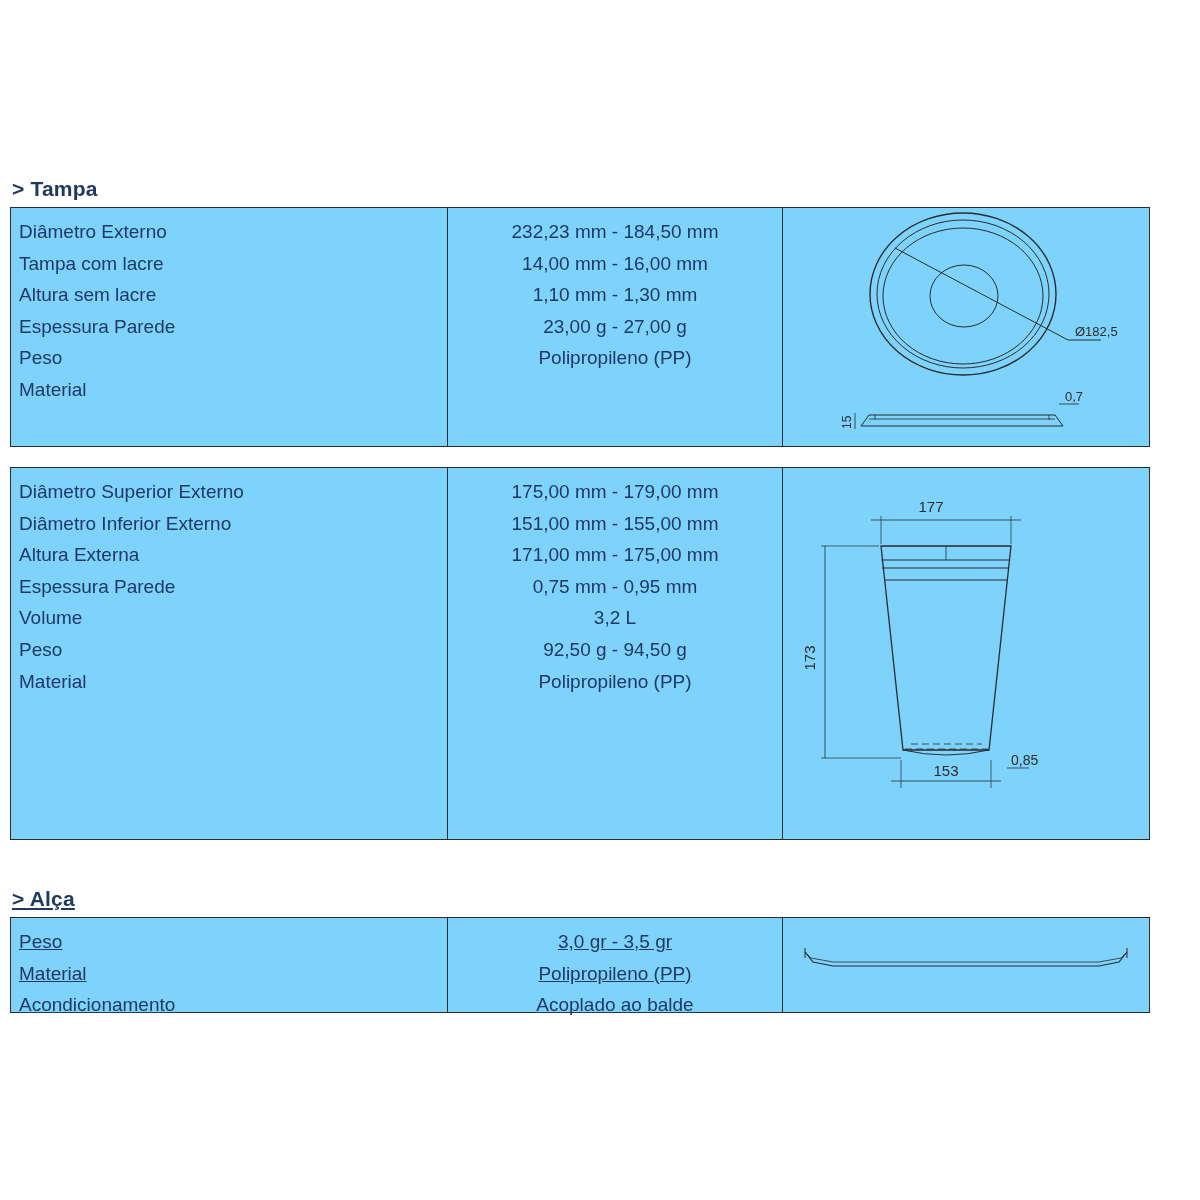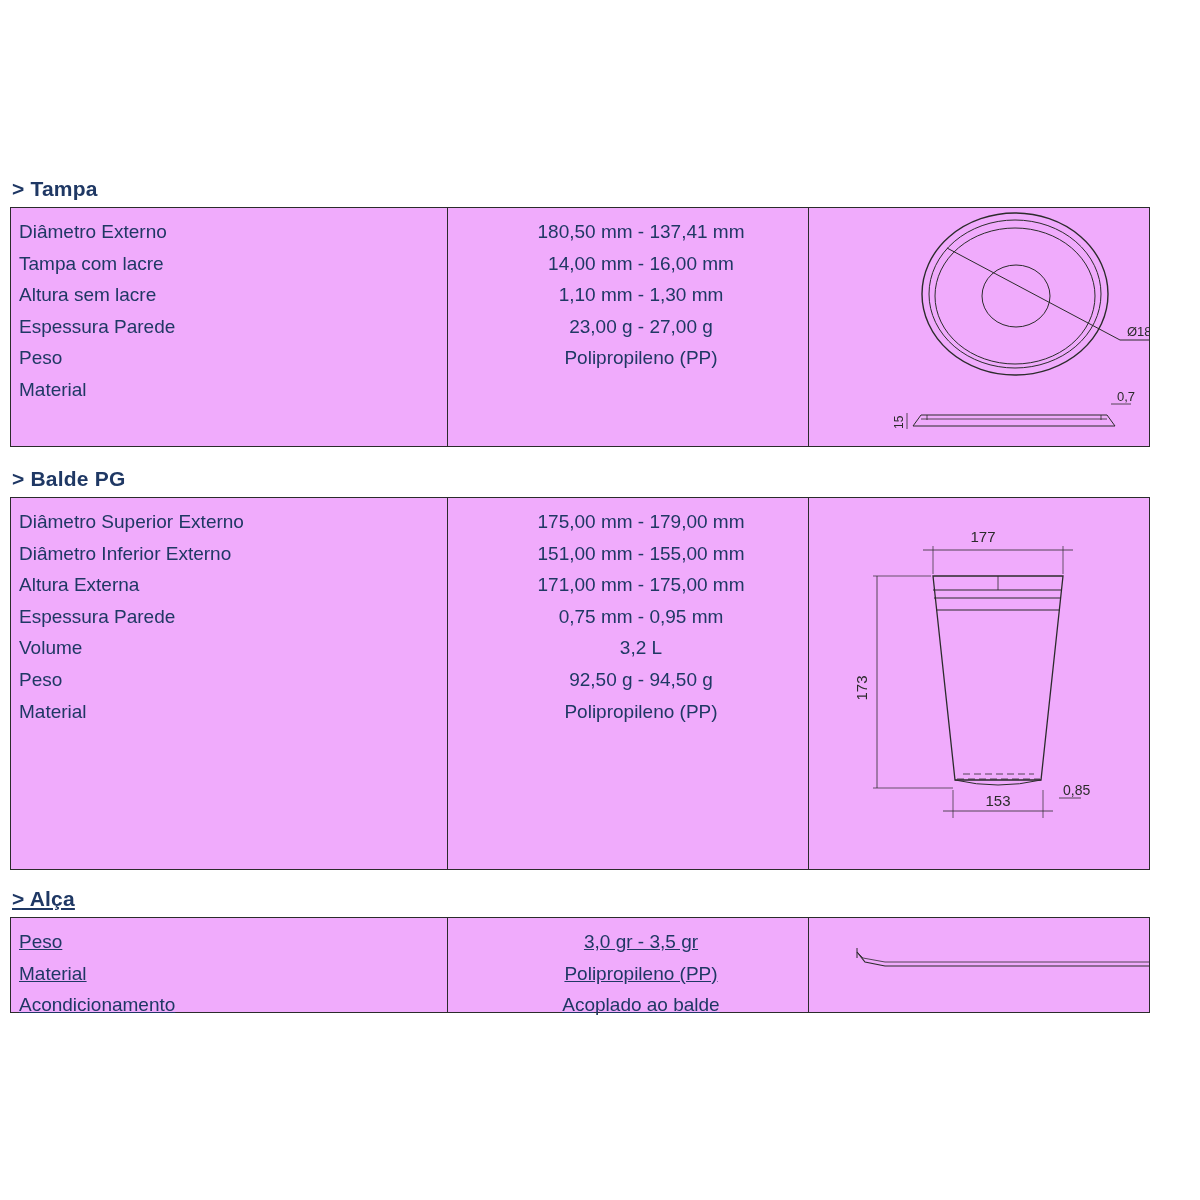--- a/index.html
+++ b/index.html
@@ -32,22 +32,21 @@
     font-weight: bold;
     color: #1F3864;
     letter-spacing: 0.2px;
     margin: 0 0 6px 2px;
     white-space: nowrap;
   }
   .table {
     border: 1px solid #2b2b2b;
     display: flex;
     box-sizing: border-box;
-    background: #f0abfc;
-    gap: 26px;
+    background: #7dd3fc;
   }
   .col-labels {
     width: 437px;
     box-sizing: border-box;
     border-right: 1px solid #2b2b2b;
     padding: 8px 0 8px 8px;
   }
   .col-values {
     width: 335px;
     box-sizing: border-box;
@@ -95,21 +94,21 @@
     <div class="table" style="height:240px;">
       <div class="col-labels">
         <div class="row-label">Diâmetro Externo</div>
         <div class="row-label">Tampa com lacre</div>
         <div class="row-label">Altura sem lacre</div>
         <div class="row-label">Espessura Parede</div>
         <div class="row-label">Peso</div>
         <div class="row-label">Material</div>
       </div>
       <div class="col-values">
-        <div class="row-value">180,50 mm - 137,41 mm</div>
+        <div class="row-value">232,23 mm - 184,50 mm</div>
         <div class="row-value">14,00 mm - 16,00 mm</div>
         <div class="row-value">1,10 mm - 1,30 mm</div>
         <div class="row-value">23,00 g - 27,00 g</div>
         <div class="row-value">Polipropileno (PP)</div>
       </div>
       <div class="col-figure">
         <svg width="366" height="238" viewBox="0 0 366 238">
 
           <ellipse class="ln" cx="180" cy="86" rx="93" ry="81" stroke-width="1.4"></ellipse>
           <ellipse class="ln" cx="180" cy="86" rx="86" ry="74" stroke-width="1"></ellipse>
@@ -129,21 +128,20 @@
           <text class="dim-text" x="282" y="193" font-size="13">0,7</text>
 
           <line class="ln" x1="72" y1="205" x2="72" y2="221" stroke-width="0.8"></line>
           <text class="dim-text" x="68" y="221" font-size="12" transform="rotate(-90 68 221)">15</text>
         </svg>
       </div>
     </div>
   </div>
 
   <div class="section" id="sec-balde">
-    <div class="section-title">&gt; Balde PG</div>
     <div class="table" style="height:373px;">
       <div class="col-labels">
         <div class="row-label">Diâmetro Superior Externo</div>
         <div class="row-label">Diâmetro Inferior Externo</div>
         <div class="row-label">Altura Externa</div>
         <div class="row-label">Espessura Parede</div>
         <div class="row-label">Volume</div>
         <div class="row-label">Peso</div>
         <div class="row-label">Material</div>
       </div>

